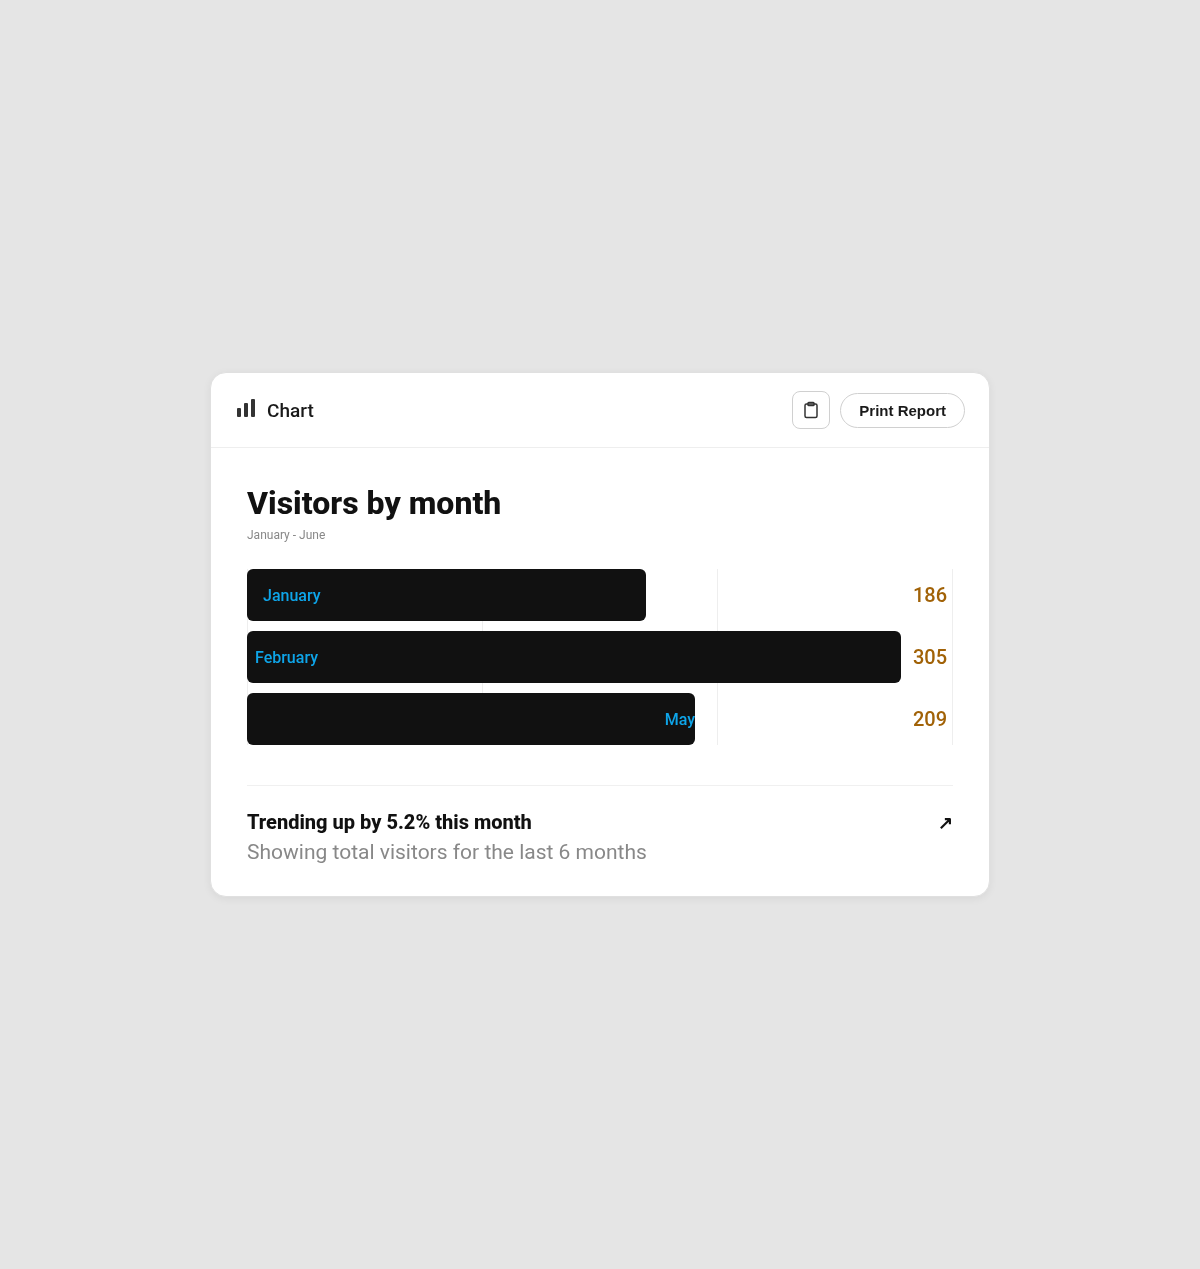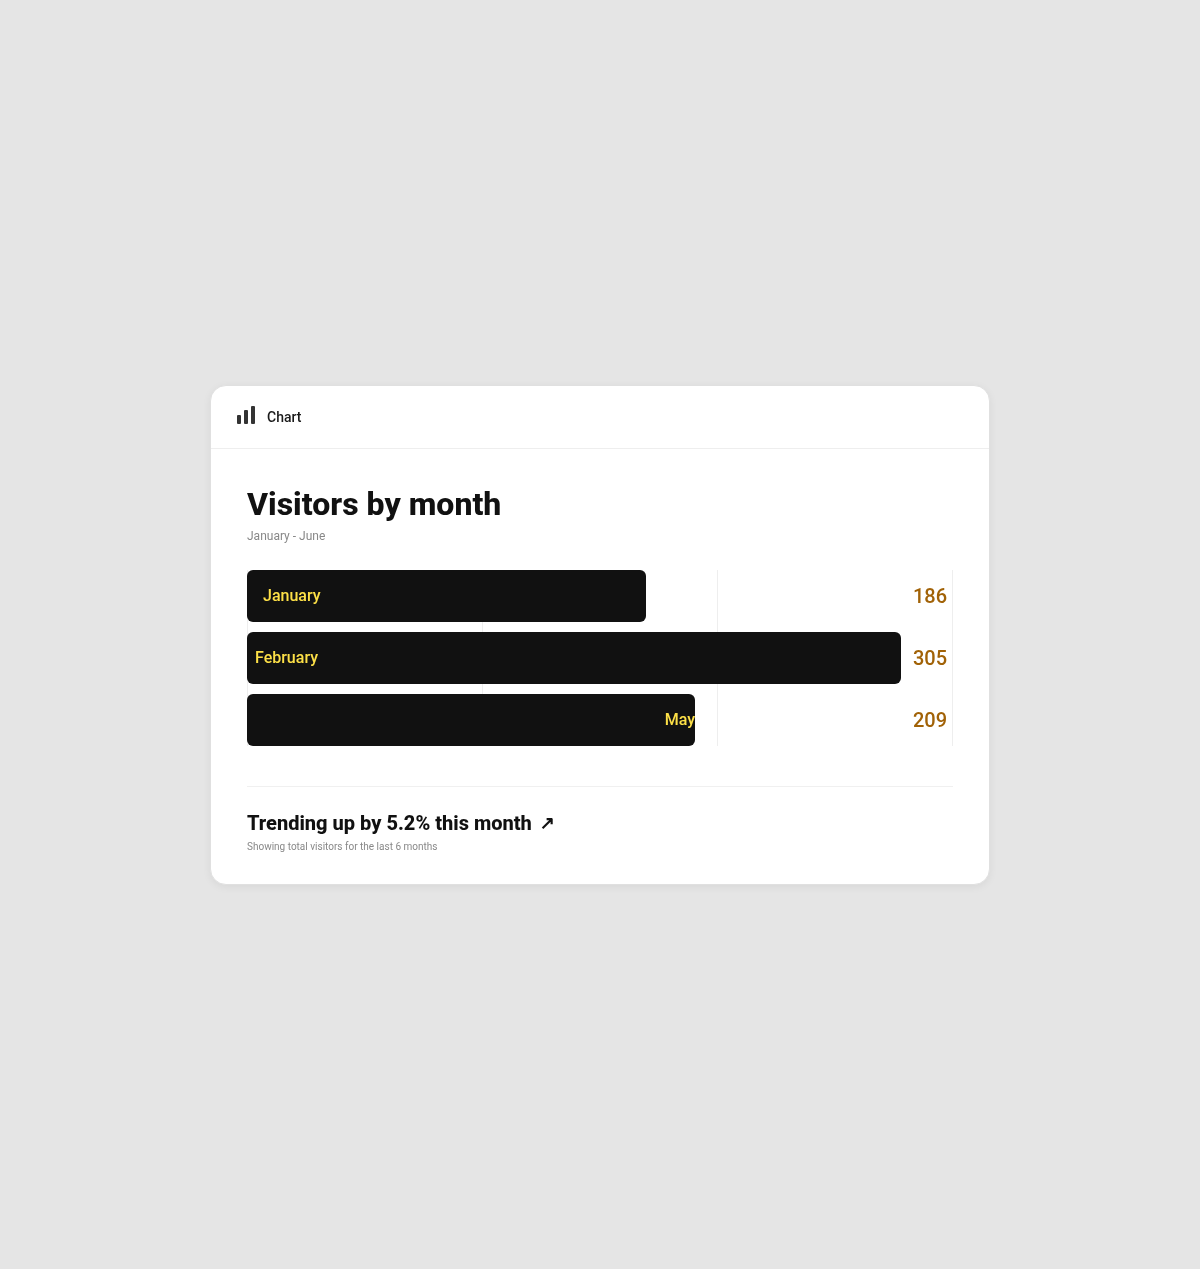--- a/index.html
+++ b/index.html
@@ -36,21 +36,21 @@
       align-items: center;
       gap: 10px;
     }
 
     .chart-icon-svg {
       width: 22px;
       height: 22px;
     }
 
     .header-title {
-      font-size: 14px;
+      font-size: 19px;
       font-weight: 500;
       color: #1a1a1a;
     }
 
     .header-right {
       display: flex;
       align-items: center;
       gap: 10px;
     }
 
@@ -137,21 +137,21 @@
     .bar {
       background: #111111;
       border-radius: 6px;
       height: 52px;
       display: flex;
       align-items: center;
       padding-left: 16px;
     }
 
     .bar-label {
-      color: #fde047;
+      color: #0ea5e9;
       font-size: 16px;
       font-weight: 500;
     }
 
     .bar-value {
       font-size: 20px;
       font-weight: 500;
       color: #a16207;
       min-width: 40px;
     }
@@ -163,24 +163,25 @@
     }
 
     .trending-title {
       font-size: 20px;
       font-weight: 800;
       color: #111111;
       display: flex;
       align-items: center;
       gap: 8px;
       margin-bottom: 6px;
+      justify-content: space-between;
     }
 
     .trending-sub {
-      font-size: 10px;
+      font-size: 21px;
       color: #888888;
     }
 
     .trend-icon {
       font-size: 18px;
     }
   </style>
 </head>
 <body>
 
@@ -189,20 +190,30 @@
   <div class="card-header">
     <div class="header-left">
       <span>
         <svg class="chart-icon-svg" viewBox="0 0 22 22" fill="none" xmlns="http://www.w3.org/2000/svg">
           <rect x="2" y="11" width="4" height="9" rx="1" fill="#333"></rect>
           <rect x="9" y="6" width="4" height="14" rx="1" fill="#333"></rect>
           <rect x="16" y="2" width="4" height="18" rx="1" fill="#333"></rect>
         </svg>
       </span>
       <span class="header-title">Chart</span>
+    </div>
+    <div class="header-right">
+      <button class="icon-button">
+        <svg width="18" height="18" viewBox="0 0 24 24" fill="none" xmlns="http://www.w3.org/2000/svg">
+          <rect x="8" y="2" width="8" height="4" rx="1" stroke="#333" stroke-width="2" fill="none"></rect>
+          <rect x="4" y="4" width="16" height="18" rx="2" stroke="#333" stroke-width="2" fill="none"></rect>
+          <path d="M8 4H6a2 2 0 00-2 2v14a2 2 0 002 2h12a2 2 0 002-2V6a2 2 0 00-2-2h-2" stroke="#333" stroke-width="0" fill="none"></path>
+        </svg>
+      </button>
+      <button class="print-button">Print Report</button>
     </div>
   </div>
 
   <div class="card-body">
     <div class="chart-title">Visitors by month</div>
     <div class="chart-subtitle">January - June</div>
 
     <div class="bar-chart" id="bar-chart-container">
 
       <div class="grid-lines">

